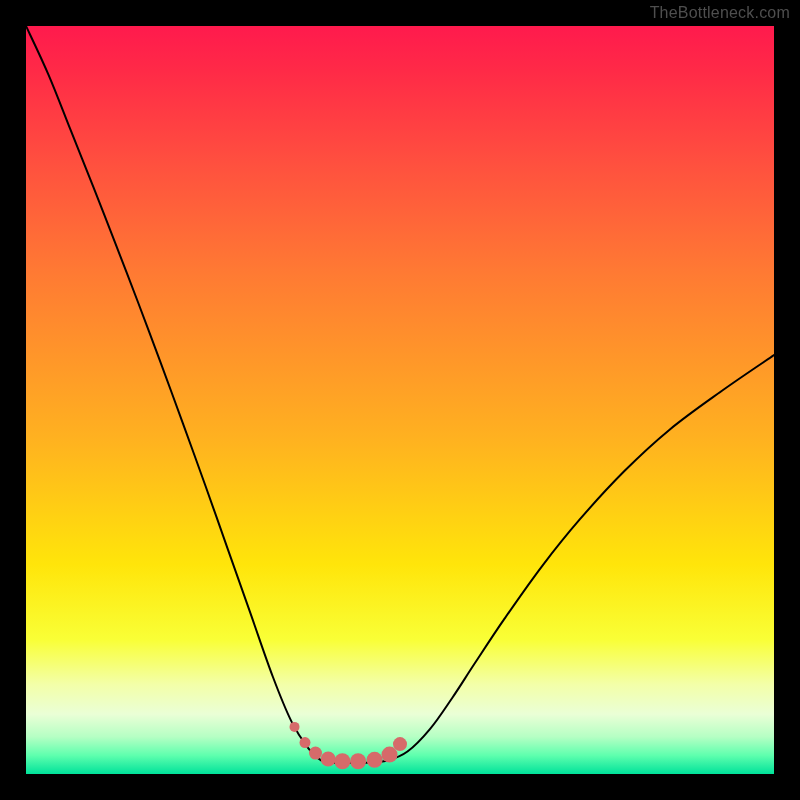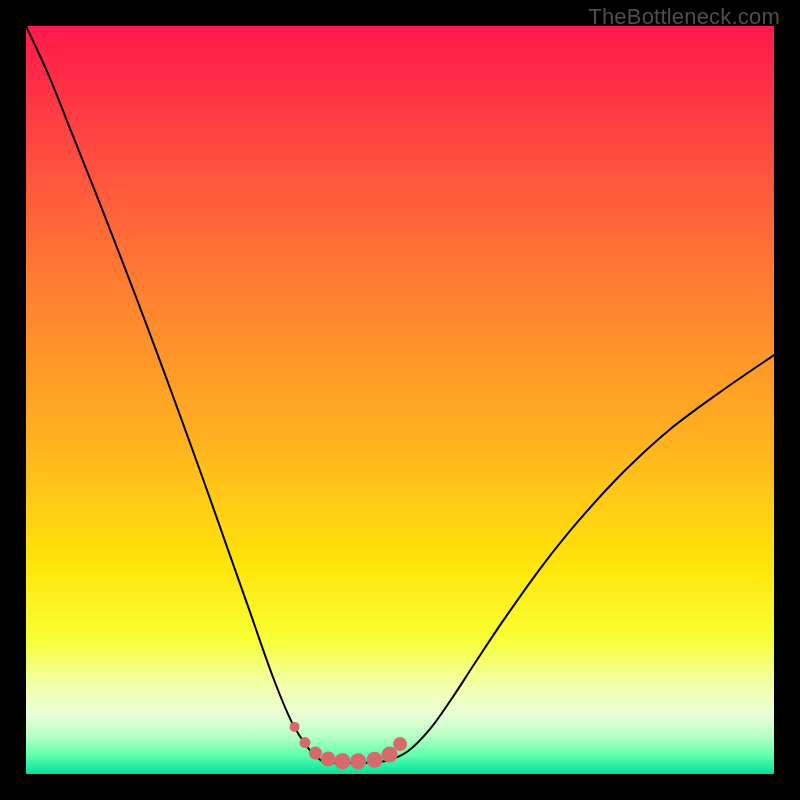--- a/index.html
+++ b/index.html
@@ -35,23 +35,23 @@
       #f3ffa8 88%,
       #eaffd6 92%,
       #b6ffc4 95%,
       #5fffae 97.5%,
       #00e29a 100%
     );
   }
   .watermark {
     position: absolute;
     top: 4px;
-    right: 20px;
+    right: 10px;
     color: #4e4e4e;
-    font-size: 22px;
+    font-size: 16px;
     font-weight: 400;
     letter-spacing: 0.2px;
     user-select: none;
     z-index: 5;
   }
   svg.plot {
     position: absolute;
     left: 0; top: 0;
     width: 748px;
     height: 748px;

